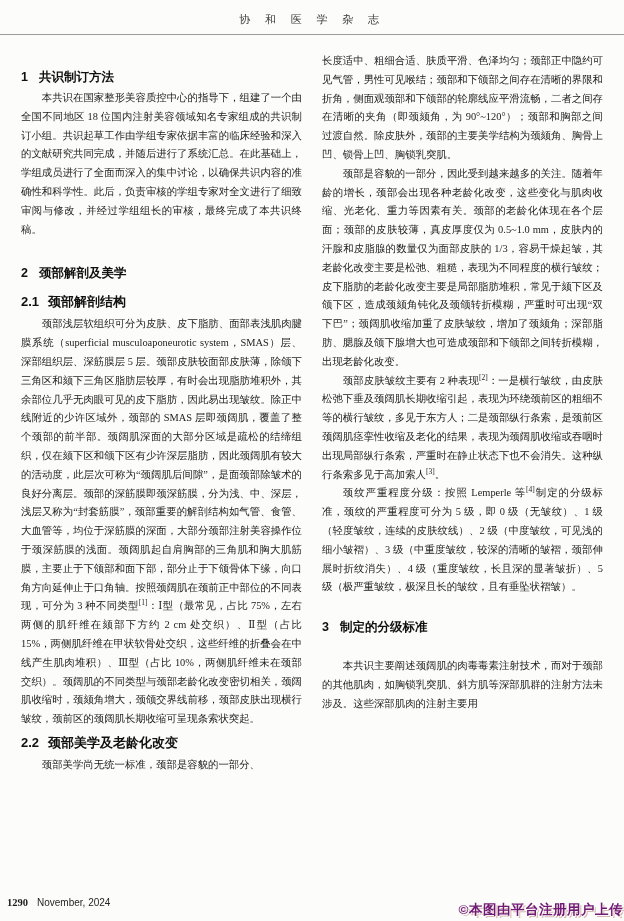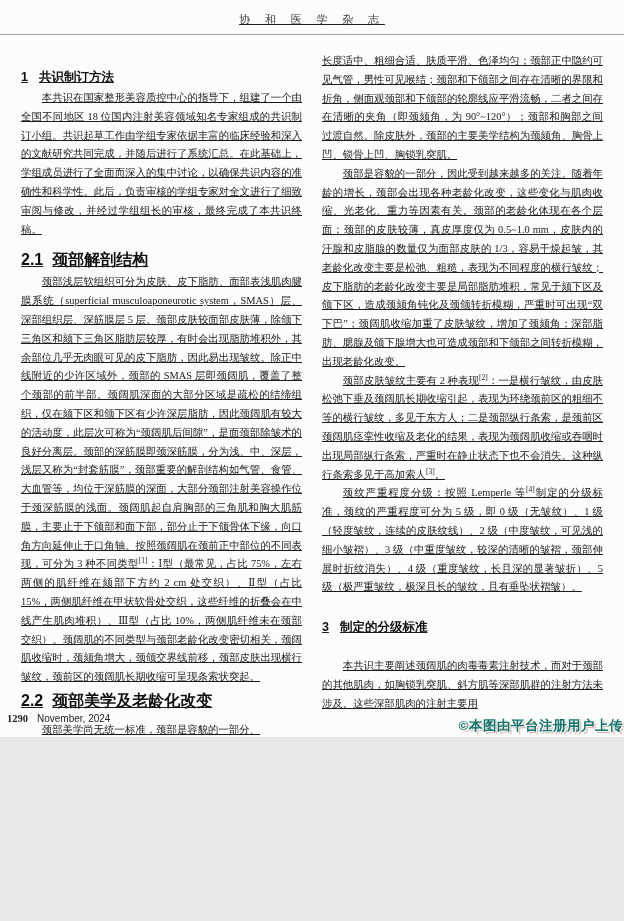--- a/index.html
+++ b/index.html
@@ -1,26 +1,25 @@
 <!DOCTYPE html>
 <html lang="zh"><head>
 <meta charset="utf-8">
 <style>
   html, body { margin: 0; padding: 0; background: #e8e8e8; }
   .page {
     position: relative;
     width: 624px;
-    height: 737px;
+    height: 921px;
     margin: 0 auto;
     background: #fcfcfb;
     font-family: "Liberation Serif", "DejaVu Serif", serif;
     color: #1c1c1c;
     overflow: hidden;
     box-sizing: border-box;
-    text-decoration: underline;
   }
   .page-header { text-align: center; padding-top: 9px; }
   .journal-title {
     font-size: 11px;
     letter-spacing: 6px;
     color: #3c3c3c;
     font-family: "Liberation Serif", "DejaVu Serif", serif;
   }
   .header-rule {
     border: none;
@@ -48,28 +47,28 @@
     margin: 0;
     line-height: 15px;
   }
   .sec .sec-num { margin-right: 11px; }
   .sec-1 { margin: 18px 0 4px 0; }
   .sec-2 { margin: 27px 0 0 0; }
   .sec-3 { margin: 23px 0 22px 0; }
   .subsec {
     font-family: "Liberation Sans", "DejaVu Sans", sans-serif;
     font-weight: bold;
-    font-size: 16px;
+    font-size: 13px;
     color: #101010;
     margin: 0;
     line-height: 14px;
   }
   .subsec .sec-num { margin-right: 9px; }
   .subsec-21 { margin: 14px 0 6px 0; }
-  .subsec-22 { margin: 7px 0 13px 0; }
+  .subsec-22 { margin: 7px 0 6px 0; }
   sup { font-size: 7.5px; line-height: 0; }
   .page-footer {
     position: absolute;
     left: 7px;
     bottom: 13px;
     font-size: 10px;
     white-space: nowrap;
   }
   .page-number {
     font-weight: bold;
@@ -82,21 +81,21 @@
     font-size: 10px;
     color: #262626;
   }
   .watermark {
     position: absolute;
     right: 1px;
     bottom: 2px;
     font-family: "Liberation Sans", "DejaVu Sans", sans-serif;
     font-weight: bold;
     font-size: 13.5px;
-    color: #0f766e;
+    color: #701a75;
     text-shadow: 1px 1px 0 rgba(255,255,255,0.9), 2px 2px 0 rgba(140,50,35,0.35);
     letter-spacing: 0.5px;
   }
 </style>
 </head>
 <body>
 
 <div class="page">
 
   <div class="page-header">
@@ -105,20 +104,23 @@
   <hr class="header-rule">
 
   <div class="columns">
 
     <div class="col">
       <h2 class="sec sec-1">
         <span class="sec-num">1</span><span>共识制订方法</span>
       </h2>
       <p class="indent">本共识在国家整形美容质控中心的指导下，组建了一个由全国不同地区 18 位国内注射美容领域知名专家组成的共识制订小组。共识起草工作由学组专家依据丰富的临床经验和深入的文献研究共同完成，并随后进行了系统汇总。在此基础上，学组成员进行了全面而深入的集中讨论，以确保共识内容的准确性和科学性。此后，负责审核的学组专家对全文进行了细致审阅与修改，并经过学组组长的审核，最终完成了本共识终稿。</p>
 
+      <h2 class="sec sec-2">
+        <span class="sec-num">2</span><span>颈部解剖及美学</span>
+      </h2>
       <h3 class="subsec subsec-21">
         <span class="sec-num">2.1</span><span>颈部解剖结构</span>
       </h3>
       <p class="indent">颈部浅层软组织可分为皮肤、皮下脂肪、面部表浅肌肉腱膜系统（superficial musculoaponeurotic system，SMAS）层、深部组织层、深筋膜层 5 层。颈部皮肤较面部皮肤薄，除颌下三角区和颏下三角区脂肪层较厚，有时会出现脂肪堆积外，其余部位几乎无肉眼可见的皮下脂肪，因此易出现皱纹。除正中线附近的少许区域外，颈部的 SMAS 层即颈阔肌，覆盖了整个颈部的前半部。颈阔肌深面的大部分区域是疏松的结缔组织，仅在颏下区和颌下区有少许深层脂肪，因此颈阔肌有较大的活动度，此层次可称为“颈阔肌后间隙”，是面颈部除皱术的良好分离层。颈部的深筋膜即颈深筋膜，分为浅、中、深层，浅层又称为“封套筋膜”，颈部重要的解剖结构如气管、食管、大血管等，均位于深筋膜的深面，大部分颈部注射美容操作位于颈深筋膜的浅面。颈阔肌起自肩胸部的三角肌和胸大肌筋膜，主要止于下颌部和面下部，部分止于下颌骨体下缘，向口角方向延伸止于口角轴。按照颈阔肌在颈前正中部位的不同表现，可分为 3 种不同类型<sup>[1]</sup>：Ⅰ型（最常见，占比 75%，左右两侧的肌纤维在颏部下方约 2 cm 处交织）、Ⅱ型（占比 15%，两侧肌纤维在甲状软骨处交织，这些纤维的折叠会在中线产生肌肉堆积）、Ⅲ型（占比 10%，两侧肌纤维未在颈部交织）。颈阔肌的不同类型与颈部老龄化改变密切相关，颈阔肌收缩时，颈颏角增大，颈颌交界线前移，颈部皮肤出现横行皱纹，颈前区的颈阔肌长期收缩可呈现条索状突起。</p>
 
       <h3 class="subsec subsec-22">
         <span class="sec-num">2.2</span><span>颈部美学及老龄化改变</span>
       </h3>
       <p class="indent">颈部美学尚无统一标准，颈部是容貌的一部分、</p>
     </div>

